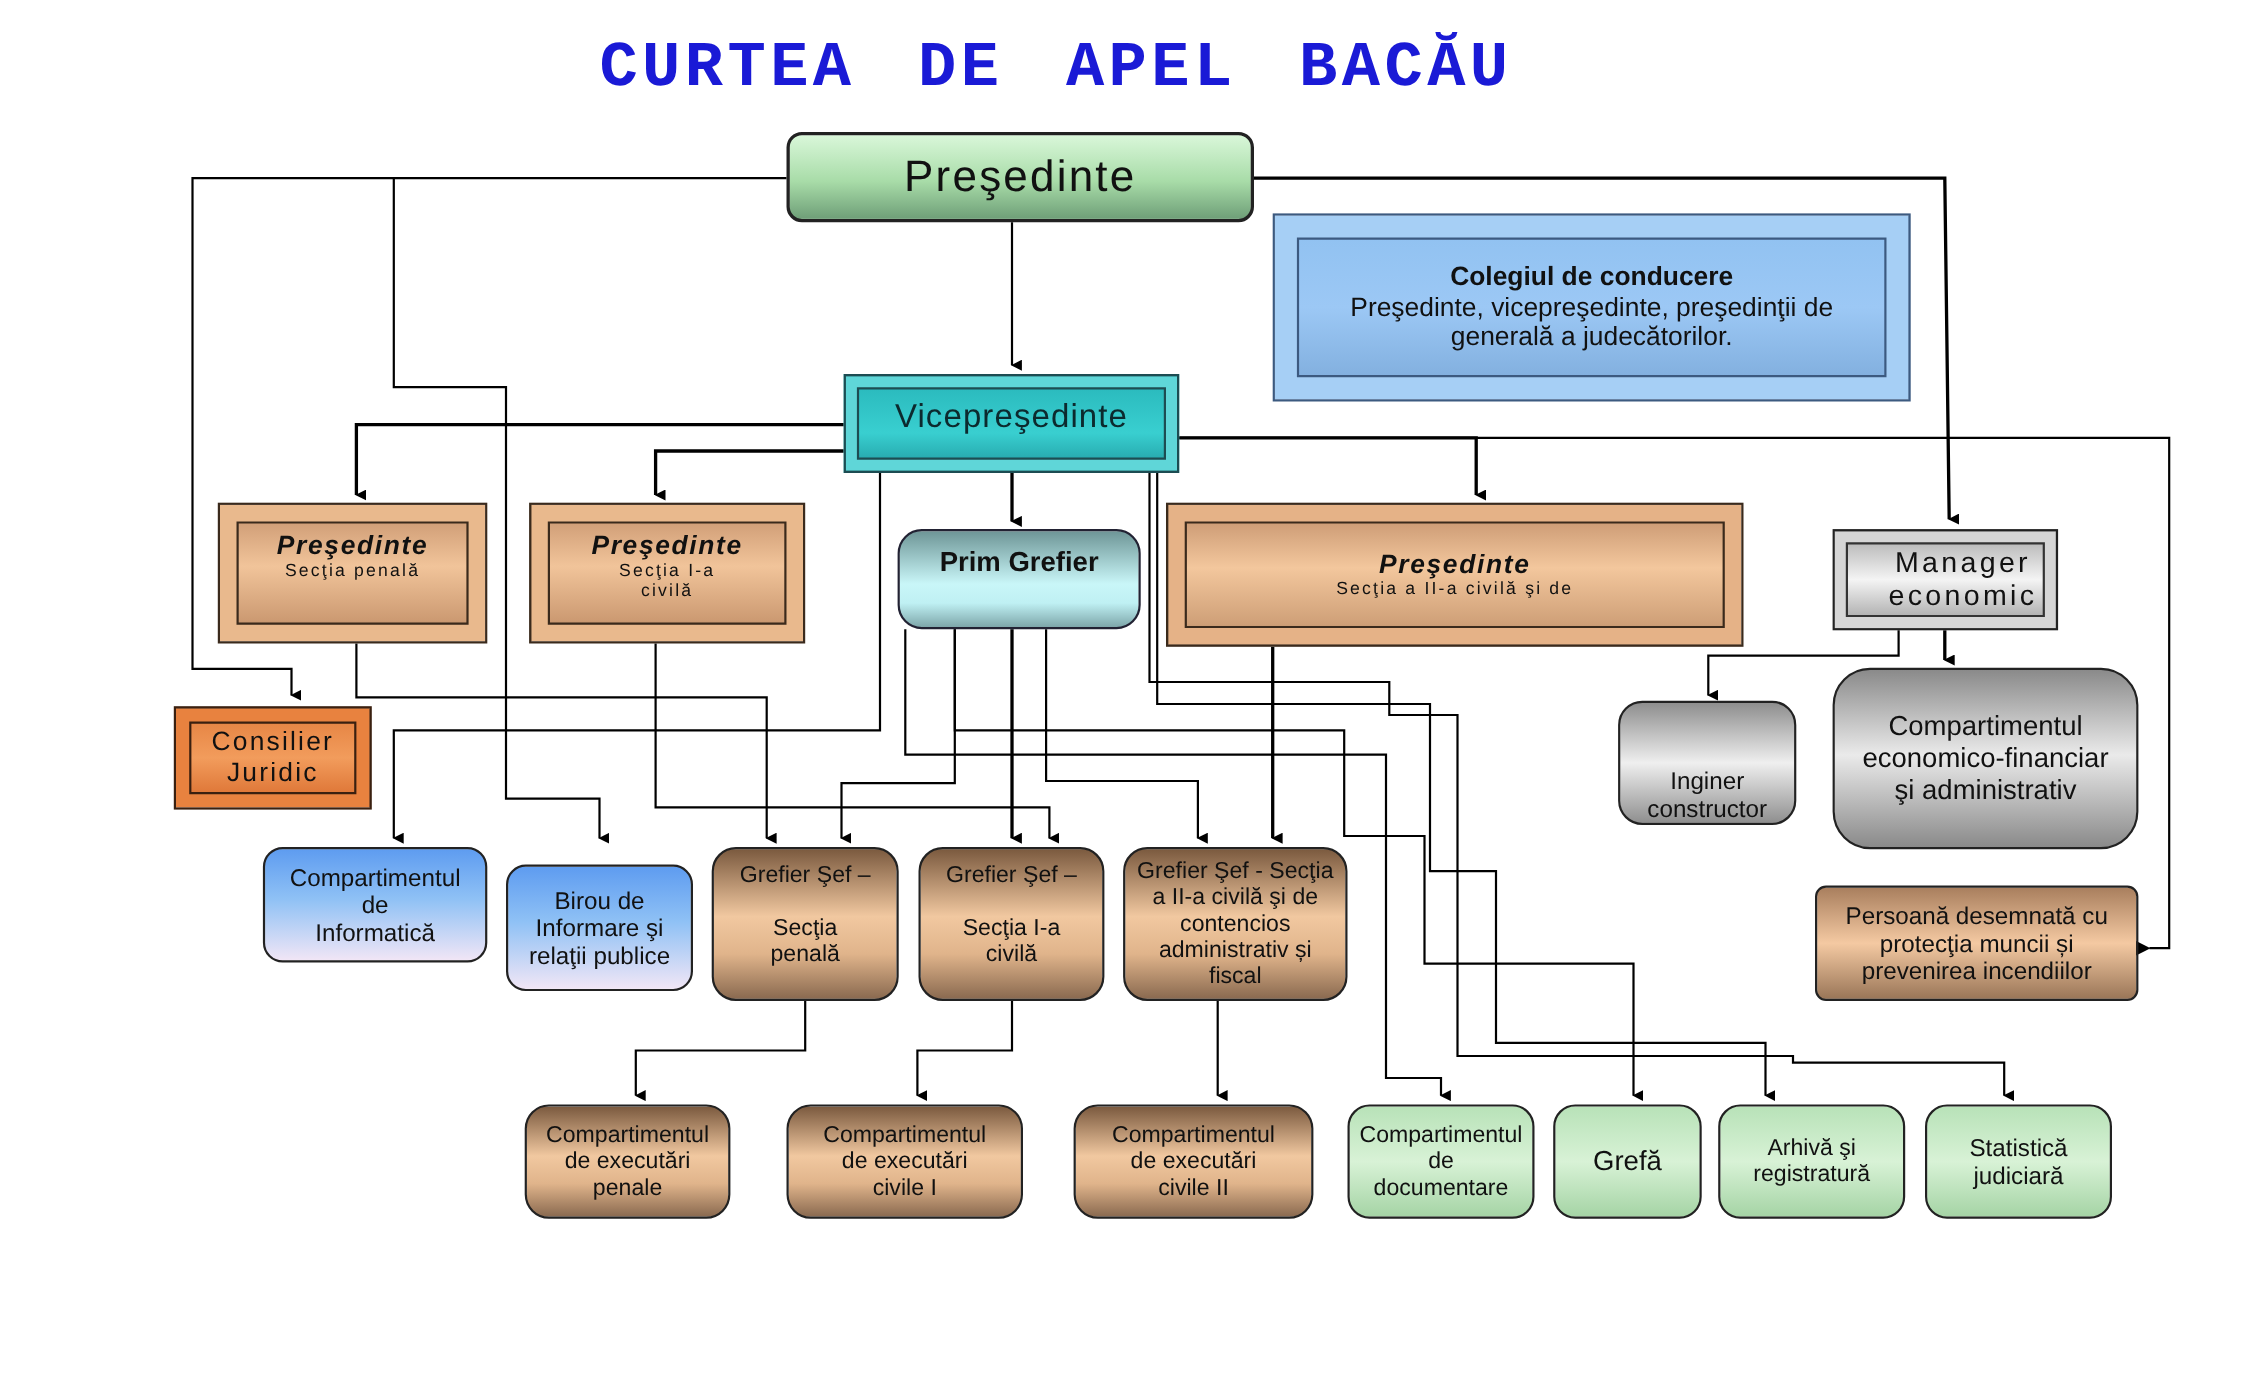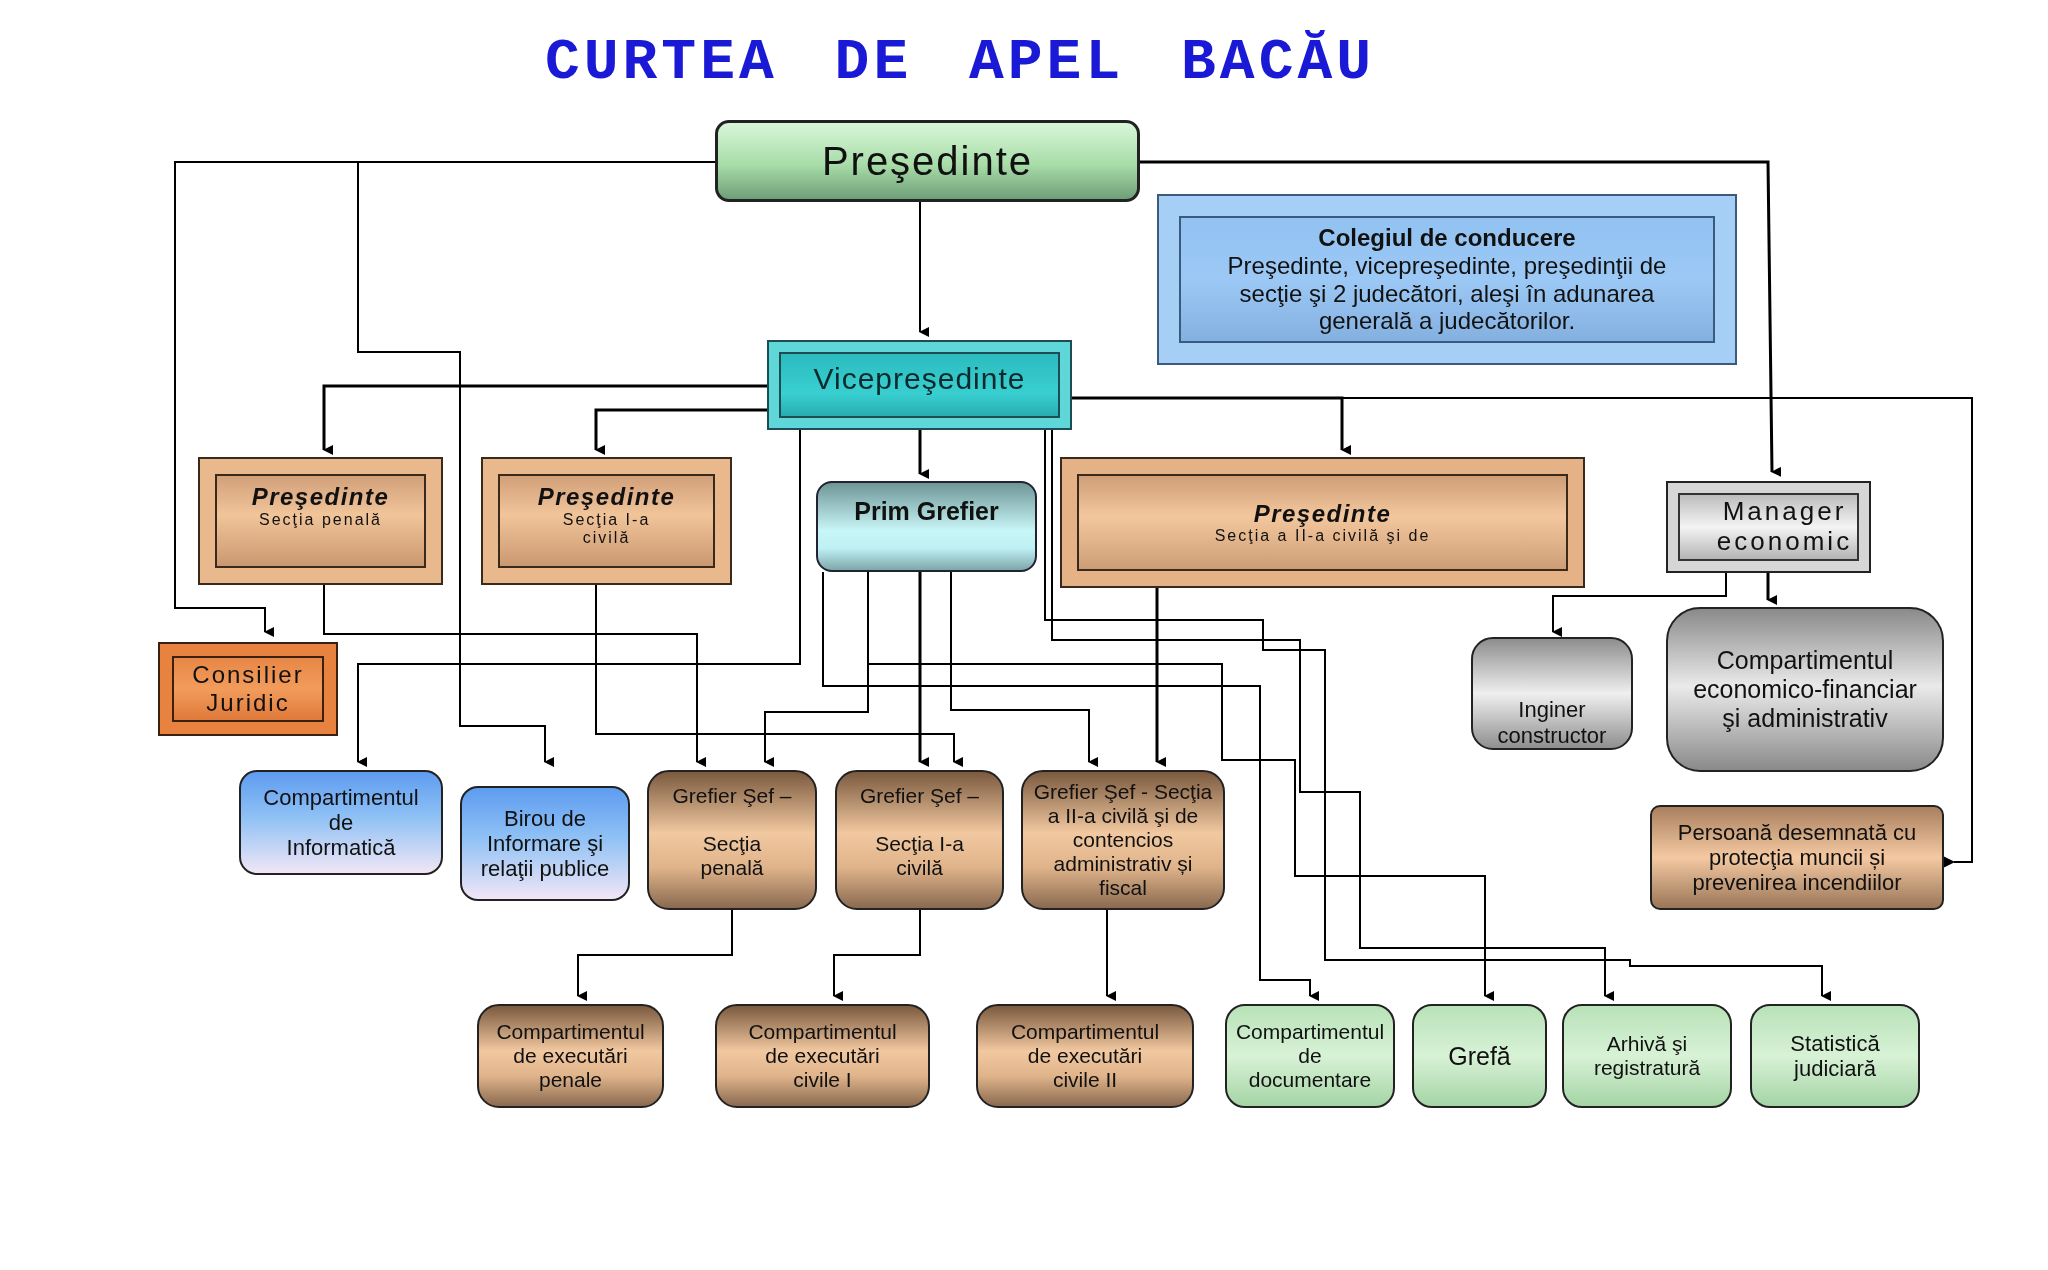--- a/index.html
+++ b/index.html
@@ -101,40 +101,39 @@
 
 <div class="title">CURTEA DE APEL BACĂU</div>
 
 <div class="box green-top" style="left:715px;top:120px;width:425px;height:82px;">
   <span class="t-lead">Preşedinte</span>
 </div>
 
 <div class="box blue-bev" style="left:1157px;top:194px;width:580px;height:171px;">
   <span class="t-colhead">Colegiul de conducere</span>
   <span class="t-col">Preşedinte, vicepreşedinte, preşedinţii de</span>
-  <span class="t-col">secţie şi 2 judecători, aleşi în adunarea</span>
   <span class="t-col">generală a judecătorilor.</span>
 </div>
 
 <div class="box teal-bev" style="left:767px;top:340px;width:305px;height:90px;justify-content:flex-start;padding-top:20px;">
   <span class="t-vice">Vicepreşedinte</span>
 </div>
 
 <div class="box tan-bev" style="left:198px;top:457px;width:245px;height:128px;justify-content:flex-start;padding-top:24px;">
   <span class="t-it">Preşedinte</span>
   <span class="t-sec">Secţia penală</span>
 </div>
 
 <div class="box tan-bev" style="left:481px;top:457px;width:251px;height:128px;justify-content:flex-start;padding-top:24px;">
   <span class="t-it">Preşedinte</span>
   <span class="t-sec">Secţia I-a</span>
   <span class="t-sec">civilă</span>
 </div>
 
-<div class="box cyan-rnd" style="left:816px;top:481px;width:221px;height:91px;justify-content:flex-start;padding-top:14px;">
+<div class="box cyan-rnd" style="left:816px;top:481px;width:221px;height:91px;justify-content:flex-start;padding-top:14px;border-radius:22px;">
   <span class="t-pg">Prim Grefier</span>
 </div>
 
 <div class="box tan-bev2" style="left:1060px;top:457px;width:525px;height:131px;">
   <span class="t-it">Preşedinte</span>
   <span class="t-sec">Secţia a II-a civilă şi de</span>
 </div>
 
 <div class="box gray-bev" style="left:1666px;top:481px;width:205px;height:92px;">
   <span class="t-mgr">Manager</span>

